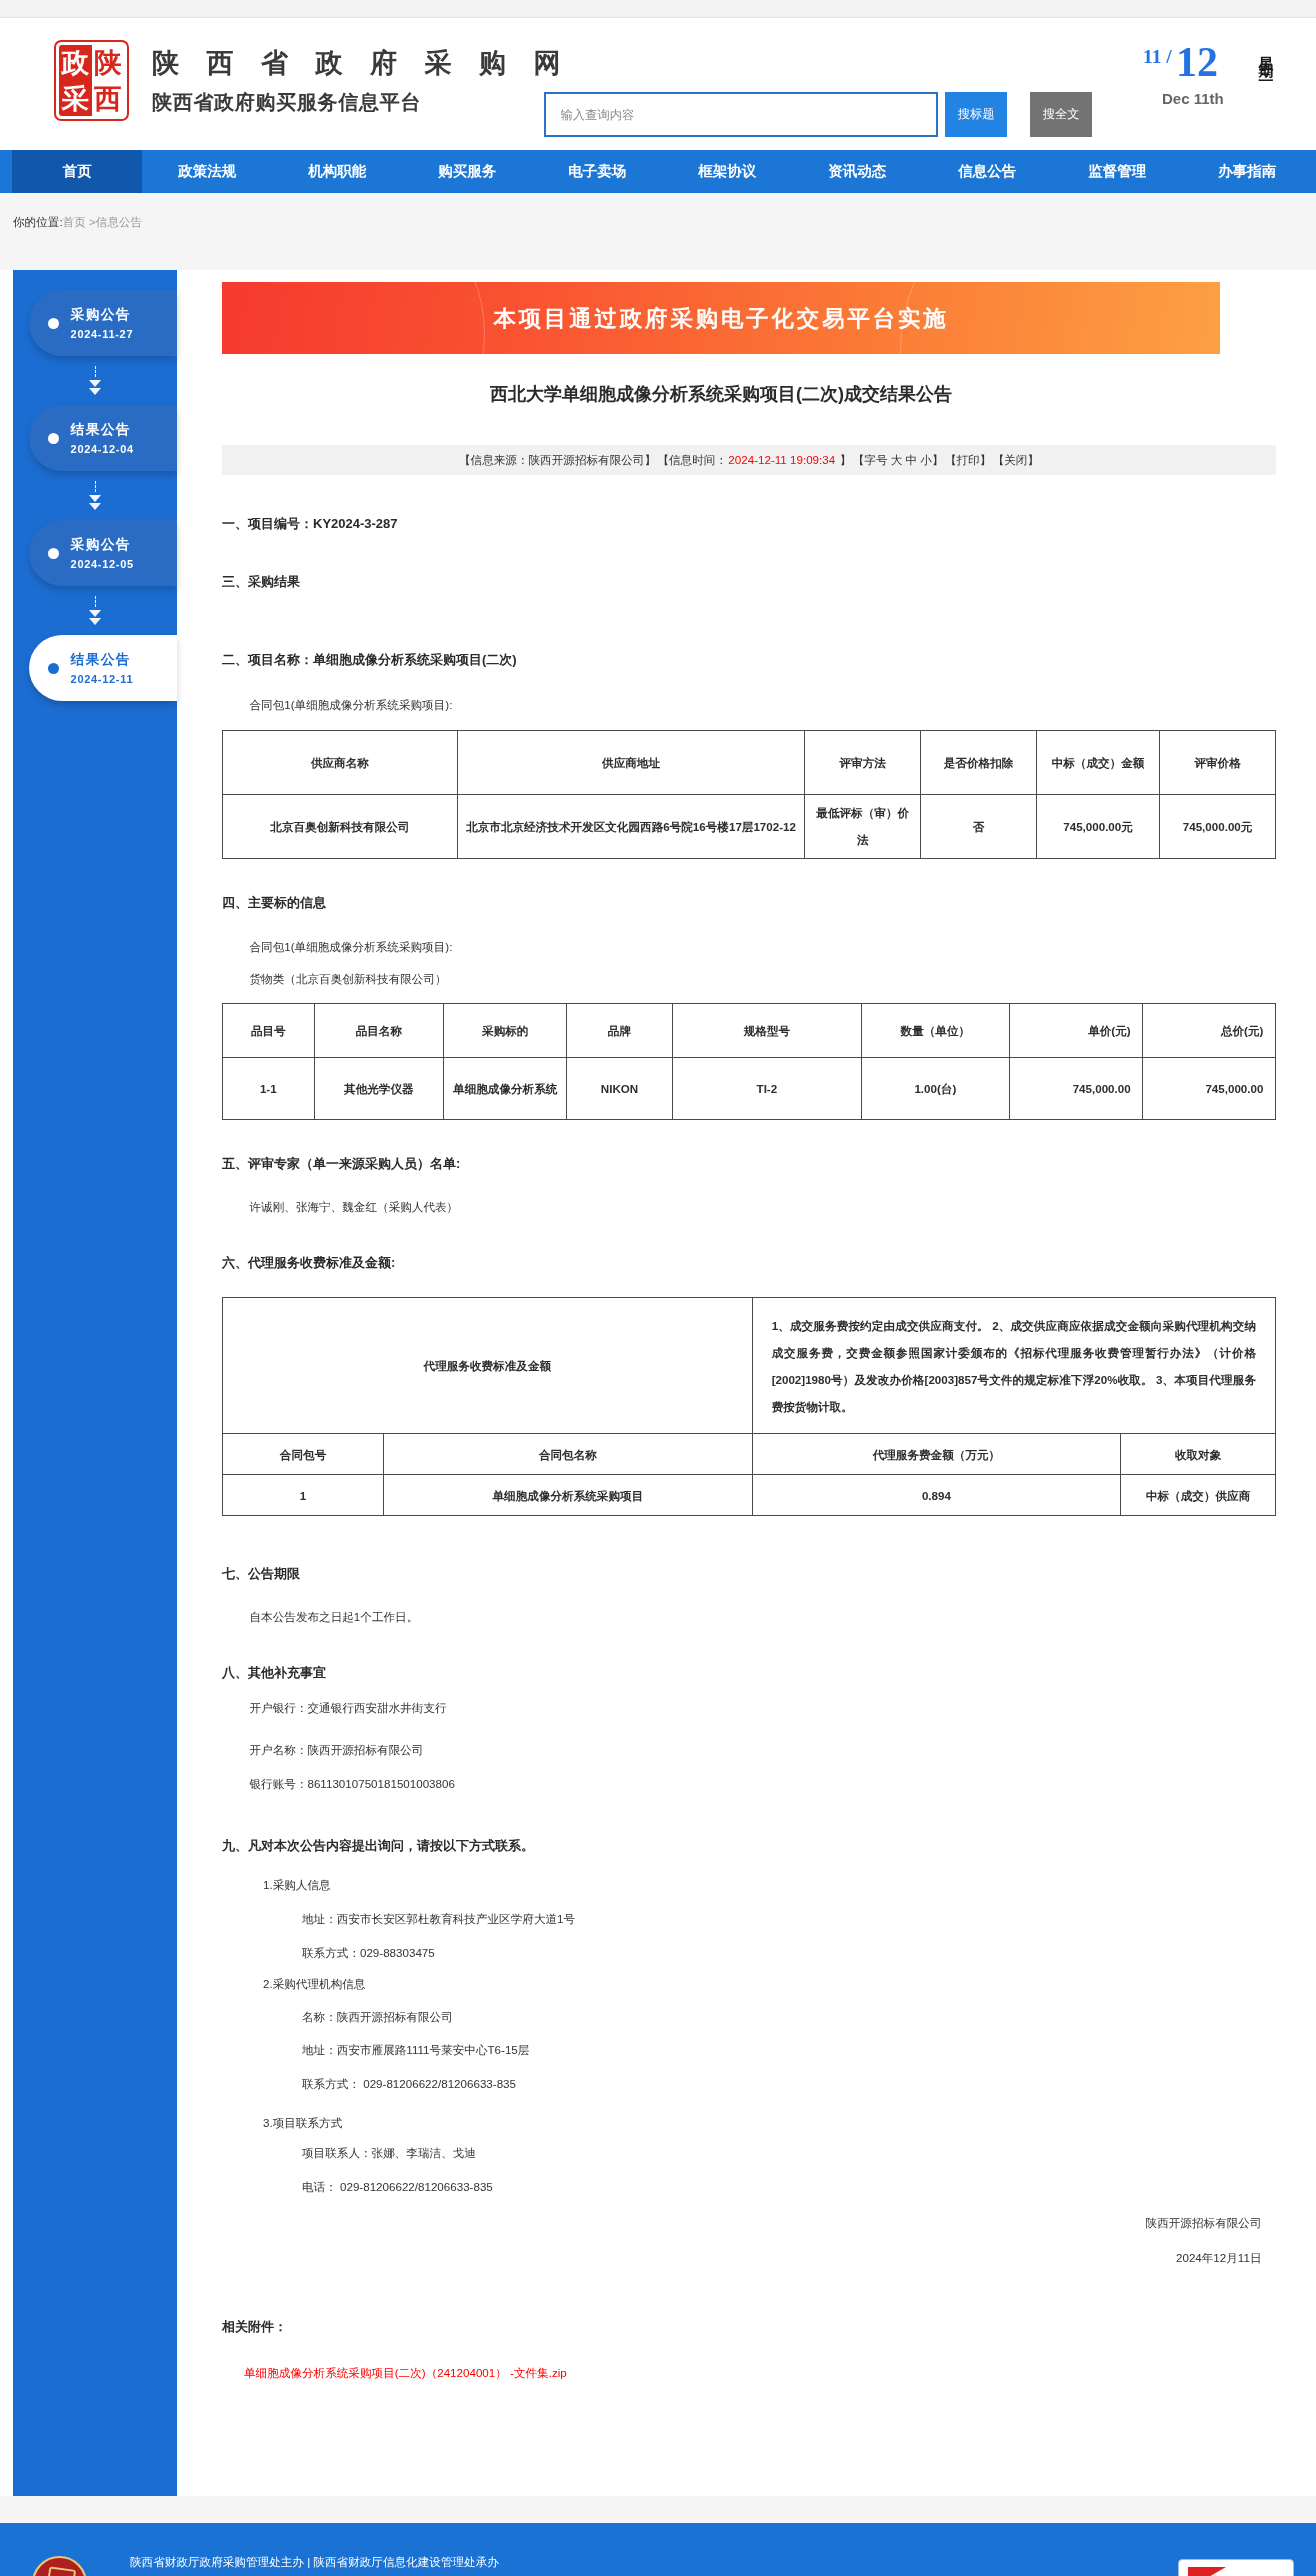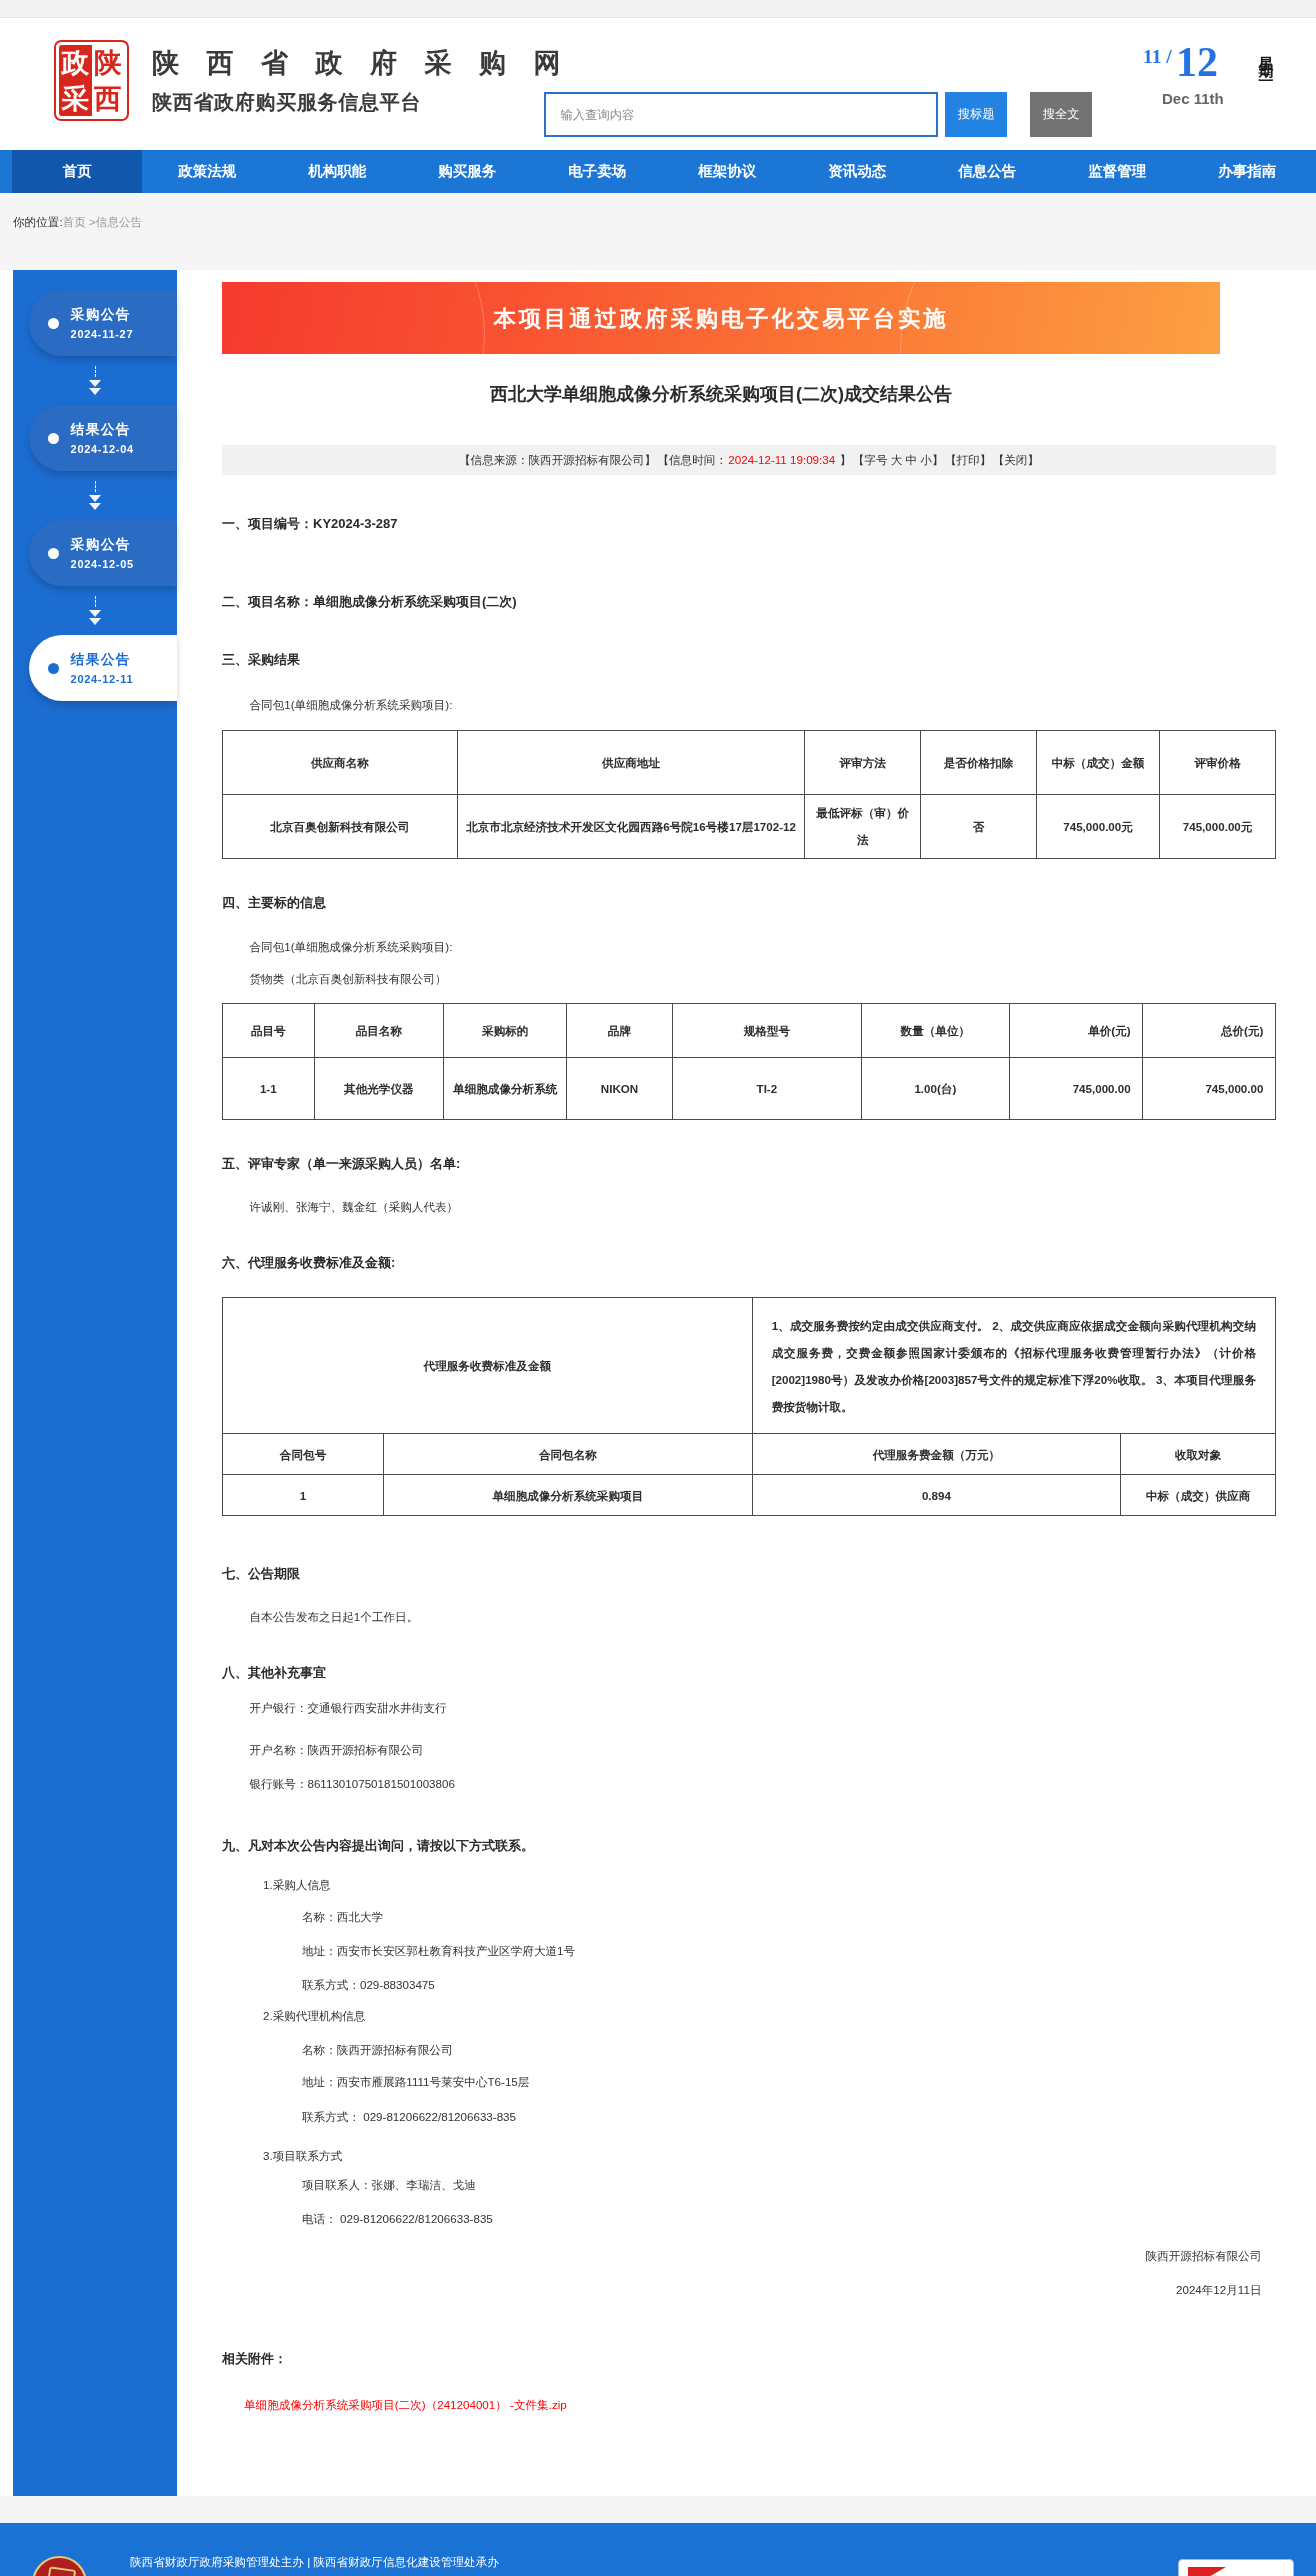--- a/index.html
+++ b/index.html
@@ -220,22 +220,22 @@
         <span class="txt">本项目通过政府采购电子化交易平台实施</span>
       </div>
 
       <div class="art-title">西北大学单细胞成像分析系统采购项目(二次)成交结果公告</div>
 
       <div class="infobar">
         <span>【信息来源：陕西开源招标有限公司】</span><span>【信息时间：</span><span class="red">2024-12-11 19:09:34</span><span> 】</span><span class="ctrl">【字号 大 中 小】</span><span class="ctrl">【打印】</span><span class="ctrl">【关闭】</span>
       </div>
 
       <div class="h-sec" style="margin-top:41px">一、项目编号：KY2024-3-287</div>
+      <div class="h-sec" style="margin-top:42px">三、采购结果</div>
       <div class="h-sec" style="margin-top:62px">二、项目名称：单细胞成像分析系统采购项目(二次)</div>
-      <div class="h-sec" style="margin-top:42px">三、采购结果</div>
       <div class="p-body ind1" style="margin-top:30px">合同包1(单细胞成像分析系统采购项目):</div>
 
       <table class="t-supplier" style="margin-top:17.4px">
         <colgroup>
           <col style="width:22.3%">
             <col style="width:33%">
             <col style="width:11%">
             <col style="width:11%">
             <col style="width:11.7%">
             <col style="width:11%">
@@ -334,21 +334,20 @@
       <div class="h-sec" style="margin-top:50px">七、公告期限</div>
       <div class="p-body ind1" style="margin-top:27.5px">自本公告发布之日起1个工作日。</div>
 
       <div class="h-sec" style="margin-top:41px">八、其他补充事宜</div>
       <div class="p-body ind1" style="margin-top:19.5px">开户银行：交通银行西安甜水井街支行</div>
       <div class="p-body ind1" style="margin-top:27.5px">开户名称：陕西开源招标有限公司</div>
       <div class="p-body ind1" style="margin-top:20px">银行账号：86113010750181501003806</div>
 
       <div class="h-sec" style="margin-top:46px">九、凡对本次公告内容提出询问，请按以下方式联系。</div>
       <div class="p-body ind2" style="margin-top:24px">1.采购人信息</div>
-      <div class="p-body ind3" style="margin-top:18px">名称：西北大学</div>
       <div class="p-body ind3" style="margin-top:19.5px">地址：西安市长安区郭杜教育科技产业区学府大道1号</div>
       <div class="p-body ind3" style="margin-top:19.5px">联系方式：029-88303475</div>
       <div class="p-body ind2" style="margin-top:16.6px">2.采购代理机构信息</div>
       <div class="p-body ind3" style="margin-top:19px">名称：陕西开源招标有限公司</div>
       <div class="p-body ind3" style="margin-top:18px">地址：西安市雁展路1111号莱安中心T6-15层</div>
       <div class="p-body ind3" style="margin-top:20px">联系方式： 029-81206622/81206633-835</div>
       <div class="p-body ind2" style="margin-top:24.6px">3.项目联系方式</div>
       <div class="p-body ind3" style="margin-top:15px">项目联系人：张娜、李瑞洁、戈迪</div>
       <div class="p-body ind3" style="margin-top:19.5px">电话： 029-81206622/81206633-835</div>
 

